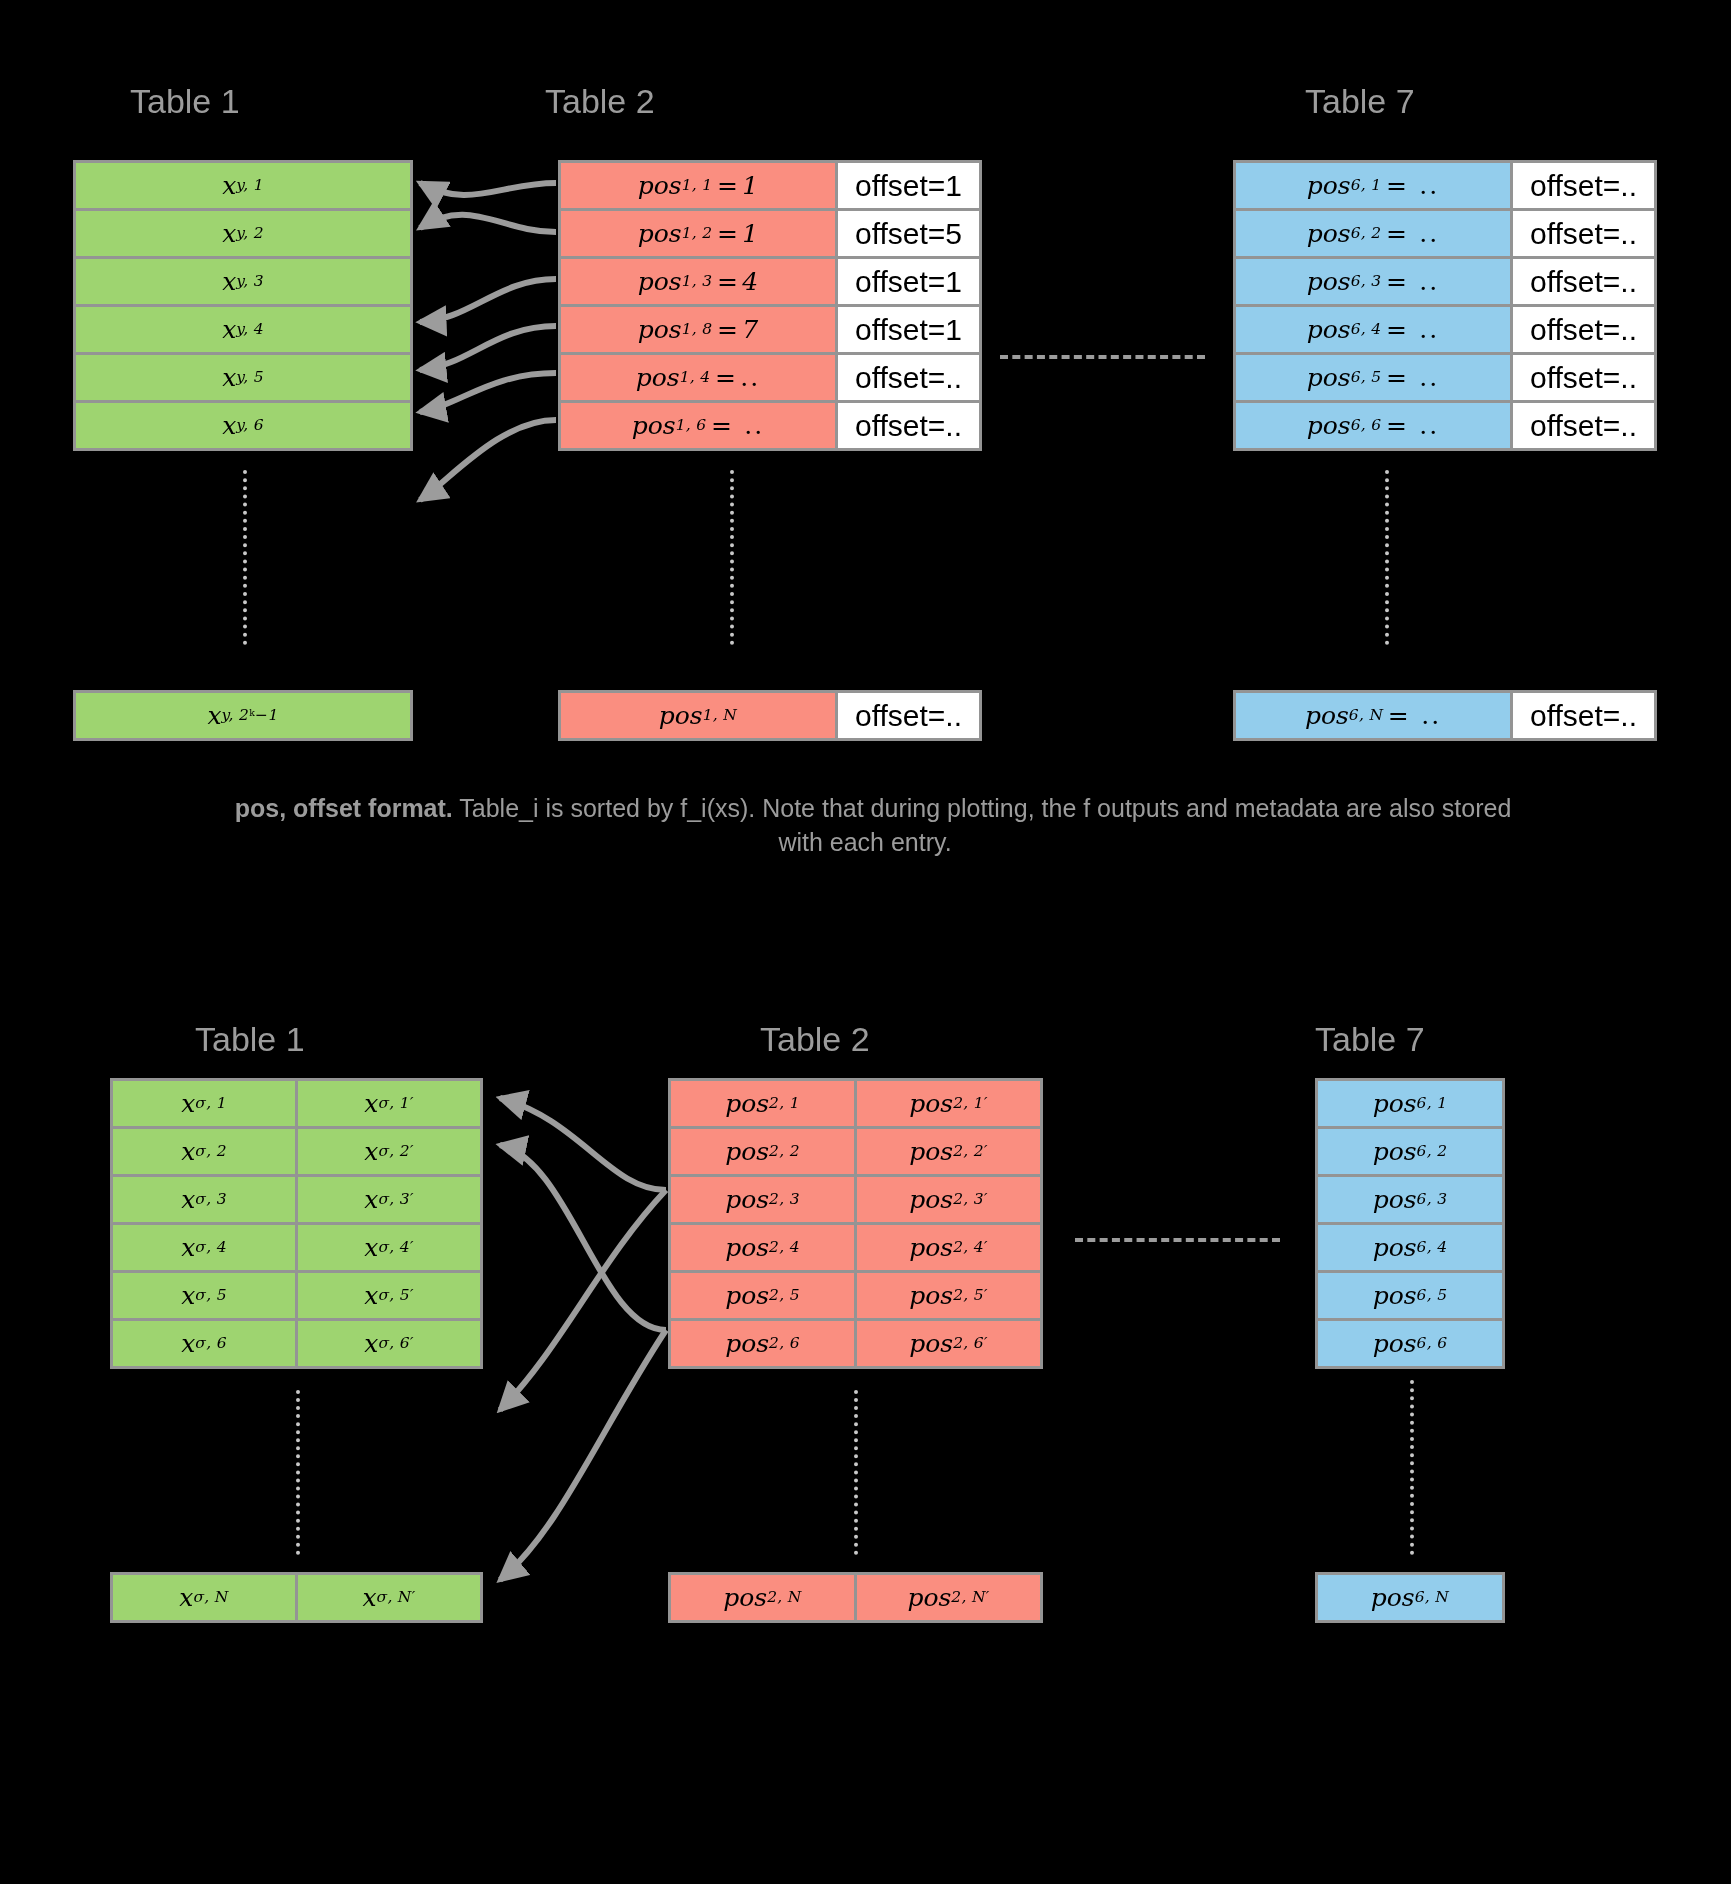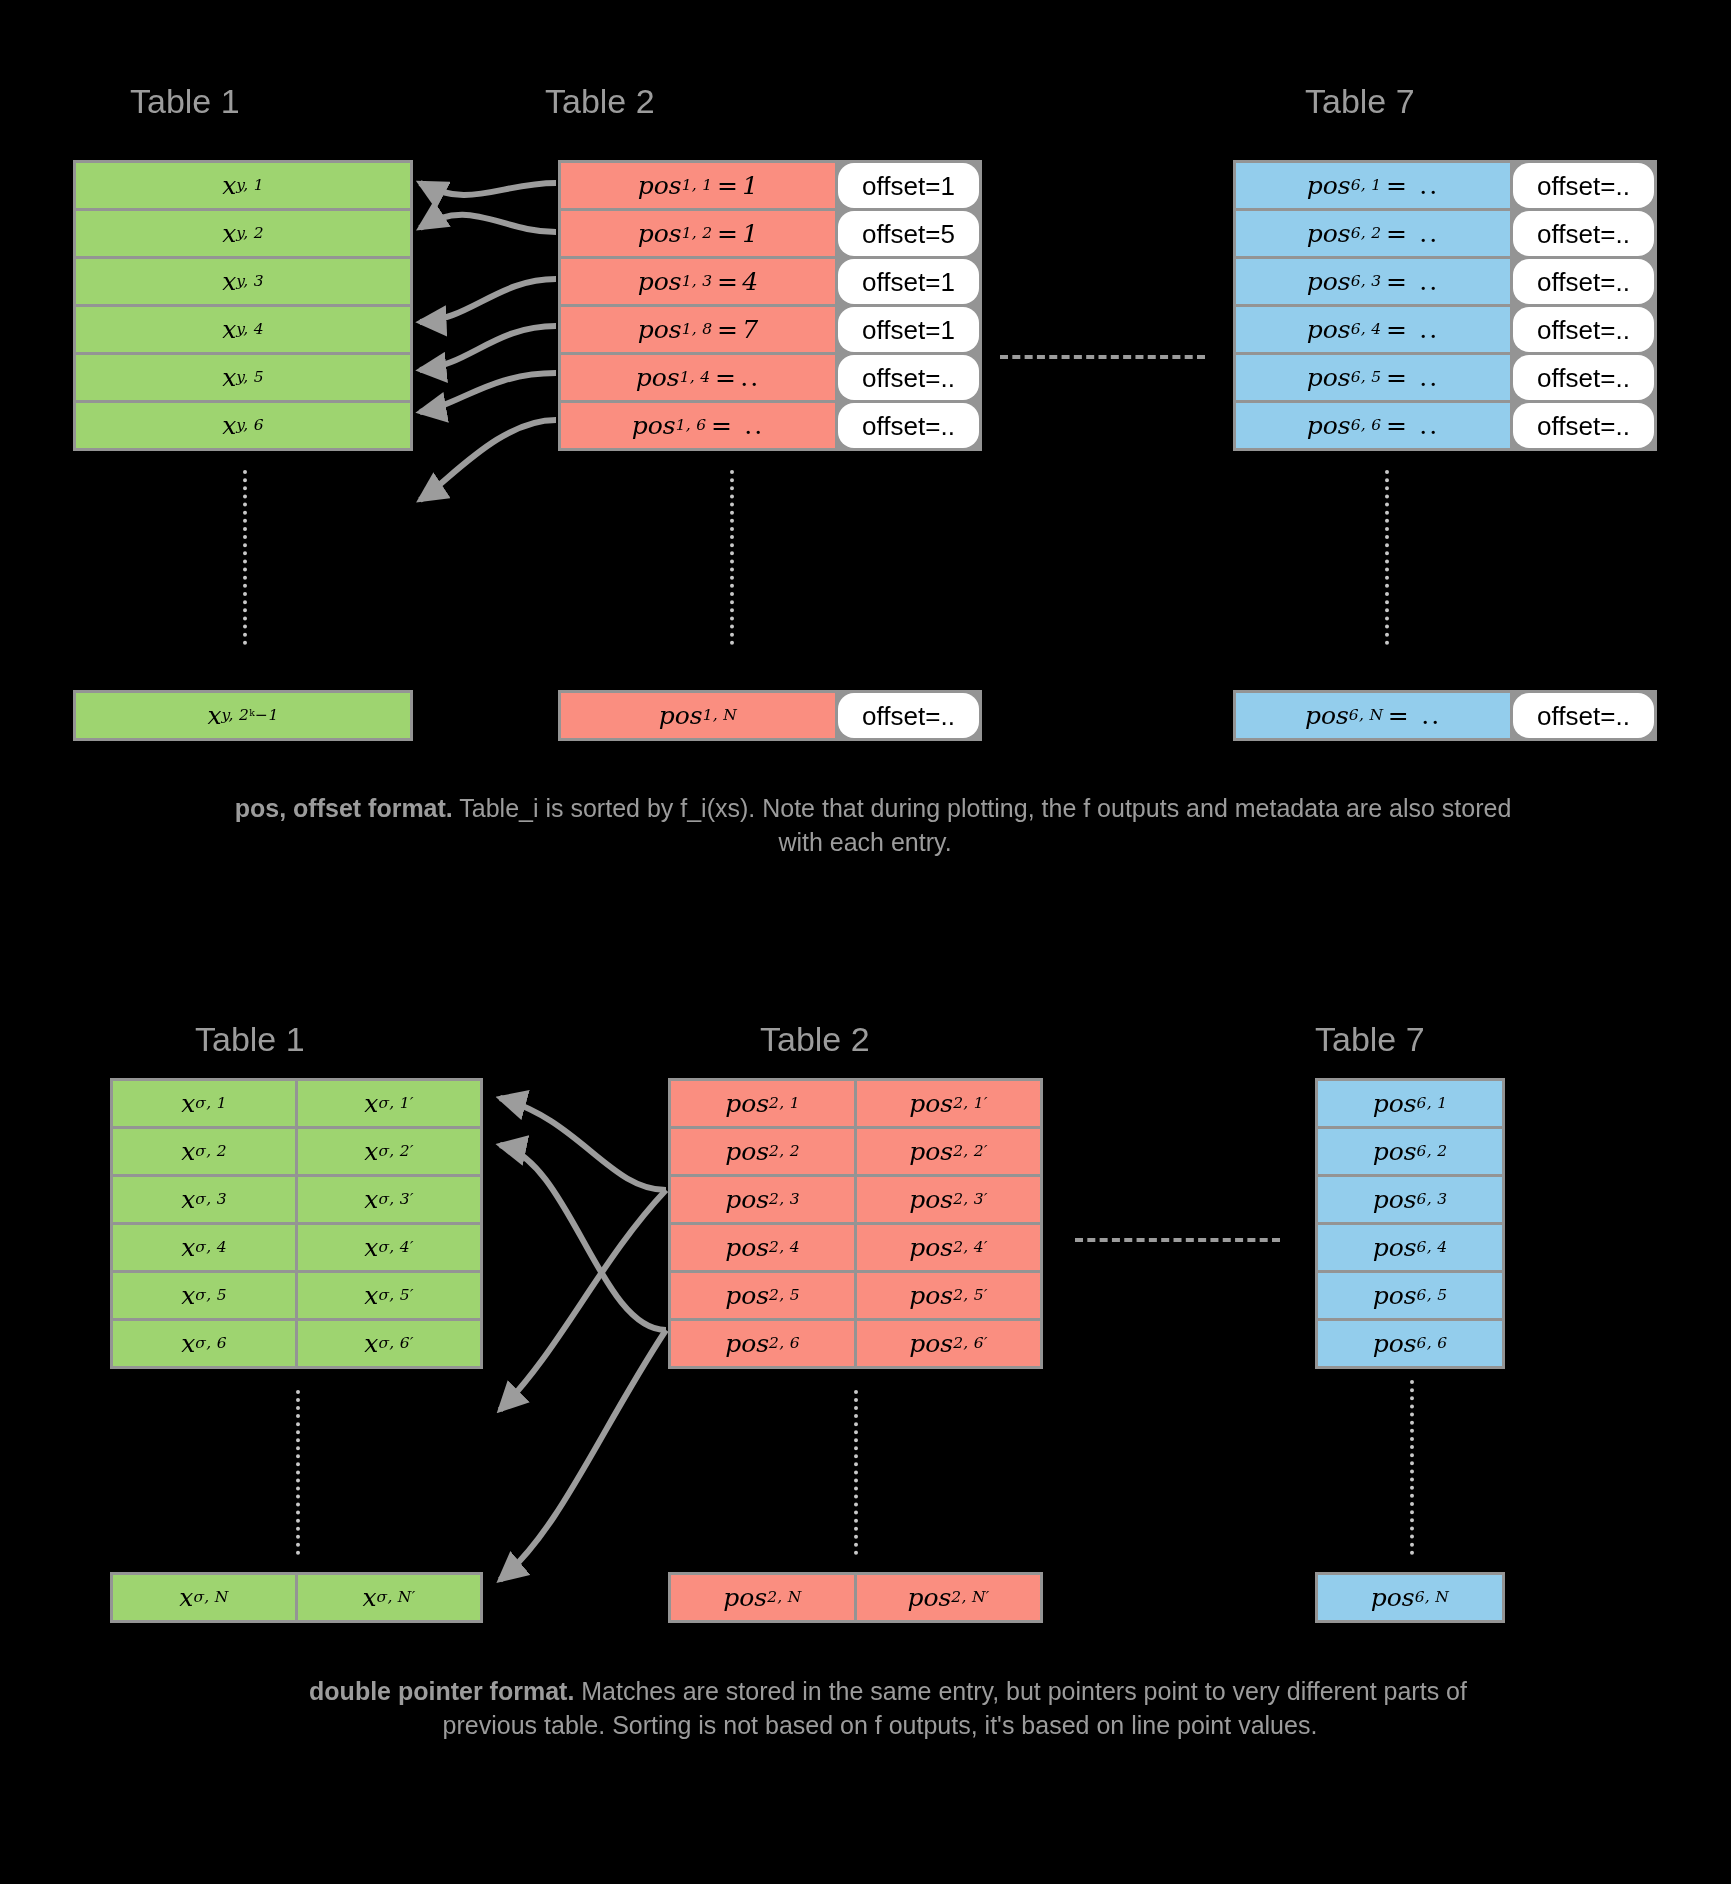--- a/index.html
+++ b/index.html
@@ -43,22 +43,21 @@
     white-space: nowrap;
     overflow: hidden;
   }
   .green { background: #9ed470; }
   .red   { background: #fa8e80; }
   .blue  { background: #93cdec; }
   .white {
     background: #ffffff;
     font-family: "Liberation Sans", sans-serif;
     font-style: normal;
-    font-size: 26px;
-    border-radius: 16px;
+    font-size: 30px;
   }
 
   .mi { font-style: italic; font-family: "DejaVu Serif", serif; }
   .sub {
     font-size: 0.62em;
     font-style: italic;
     vertical-align: -0.3em;
     letter-spacing: 0.3px;
   }
   .sup { font-size: 0.6em; vertical-align: 0.45em; font-style: normal; }
@@ -468,17 +467,14 @@
       </marker>
     </defs>
     <g fill="none" stroke="#9c9c9c" stroke-width="6" marker-end="url(#ah2)">
       <path d="M 666 1190 C 610 1190 580 1120 500 1098"></path>
       <path d="M 666 1330 C 600 1330 570 1160 500 1145"></path>
       <path d="M 666 1190 C 600 1260 560 1350 500 1410"></path>
       <path d="M 666 1330 C 600 1430 560 1530 500 1580"></path>
     </g>
   </svg>
 
-  <div class="caption" style="left:255px; top:1675px; width:1250px;">
-    <b>double pointer format.</b><span> Matches are stored in the same entry, but pointers point to very different parts of previous table. Sorting is not based on f outputs, it's based on line point values.</span>
-  </div>
 
 </div>
 
 </body></html>

